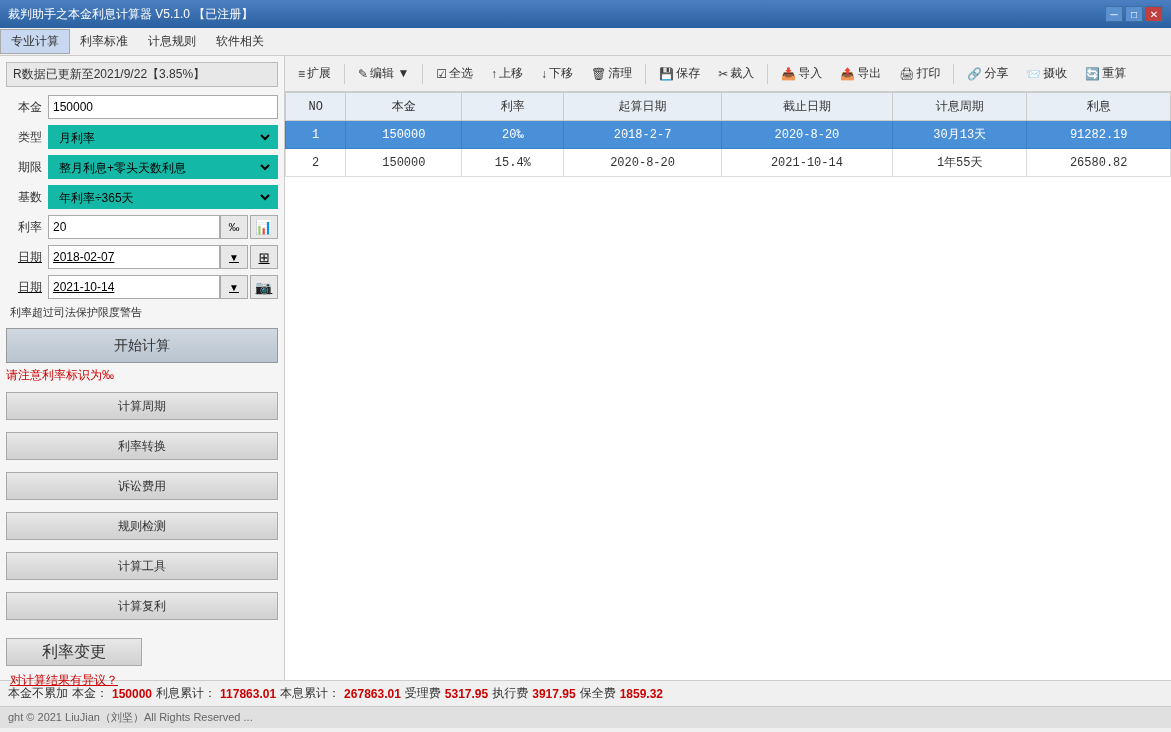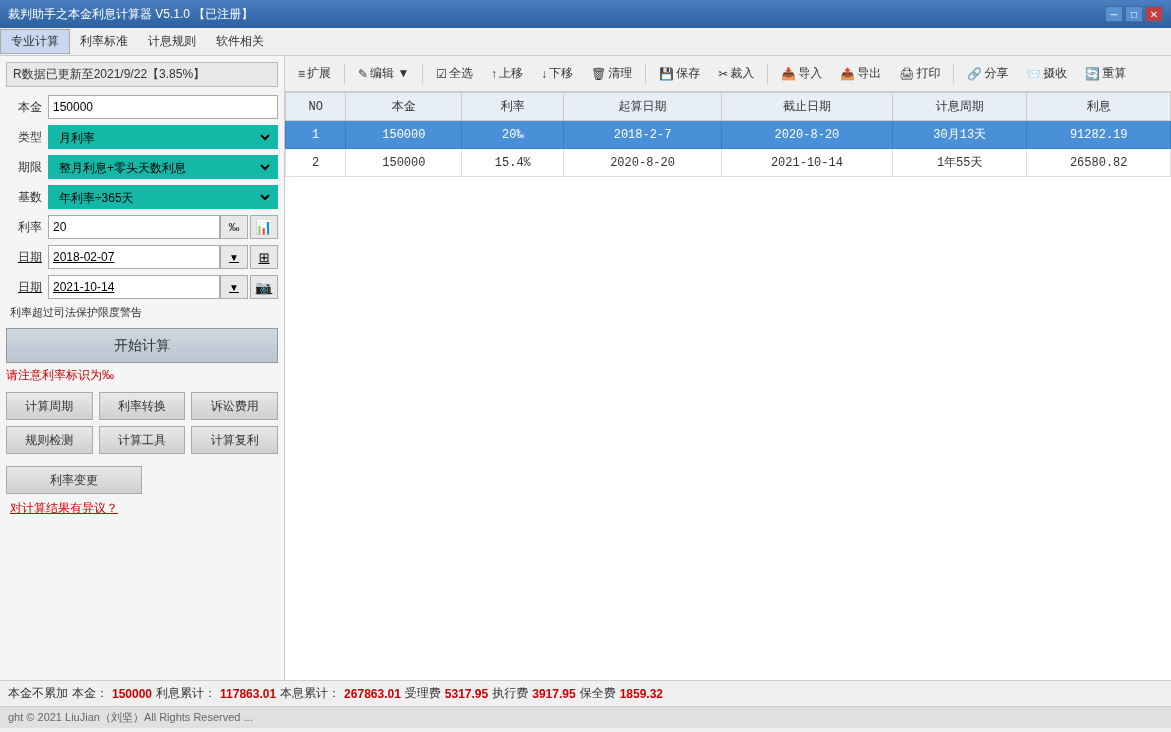--- a/index.html
+++ b/index.html
@@ -180,39 +180,39 @@
 
     .notice-text {
       color: #cc0000;
       font-size: 12px;
       text-align: left;
       margin-bottom: 8px;
     }
 
     .btn-grid {
       display: grid;
-      grid-template-columns: 1fr 1fr 1fr;
-      gap: 6px;
-      margin-bottom: 12px;
+      grid-template-columns: 1fr;
+      gap: 12px;
+      margin-bottom: 18px;
     }
     .action-btn {
       height: 28px;
       background: linear-gradient(to bottom, #e8e8e8, #d0d0d0);
       border: 1px solid #aaa;
       font-size: 12px;
       cursor: pointer;
       color: #333;
     }
 
     .single-btn-row { margin-bottom: 6px; }
     .single-btn {
       height: 28px;
       background: linear-gradient(to bottom, #e8e8e8, #d0d0d0);
       border: 1px solid #aaa;
-      font-size: 12px;
+      font-size: 16px;
       cursor: pointer;
       color: #333;
       width: 50%;
     }
 
     .link-text {
       color: #cc0000;
       font-size: 12px;
       text-decoration: underline;
       cursor: pointer;

